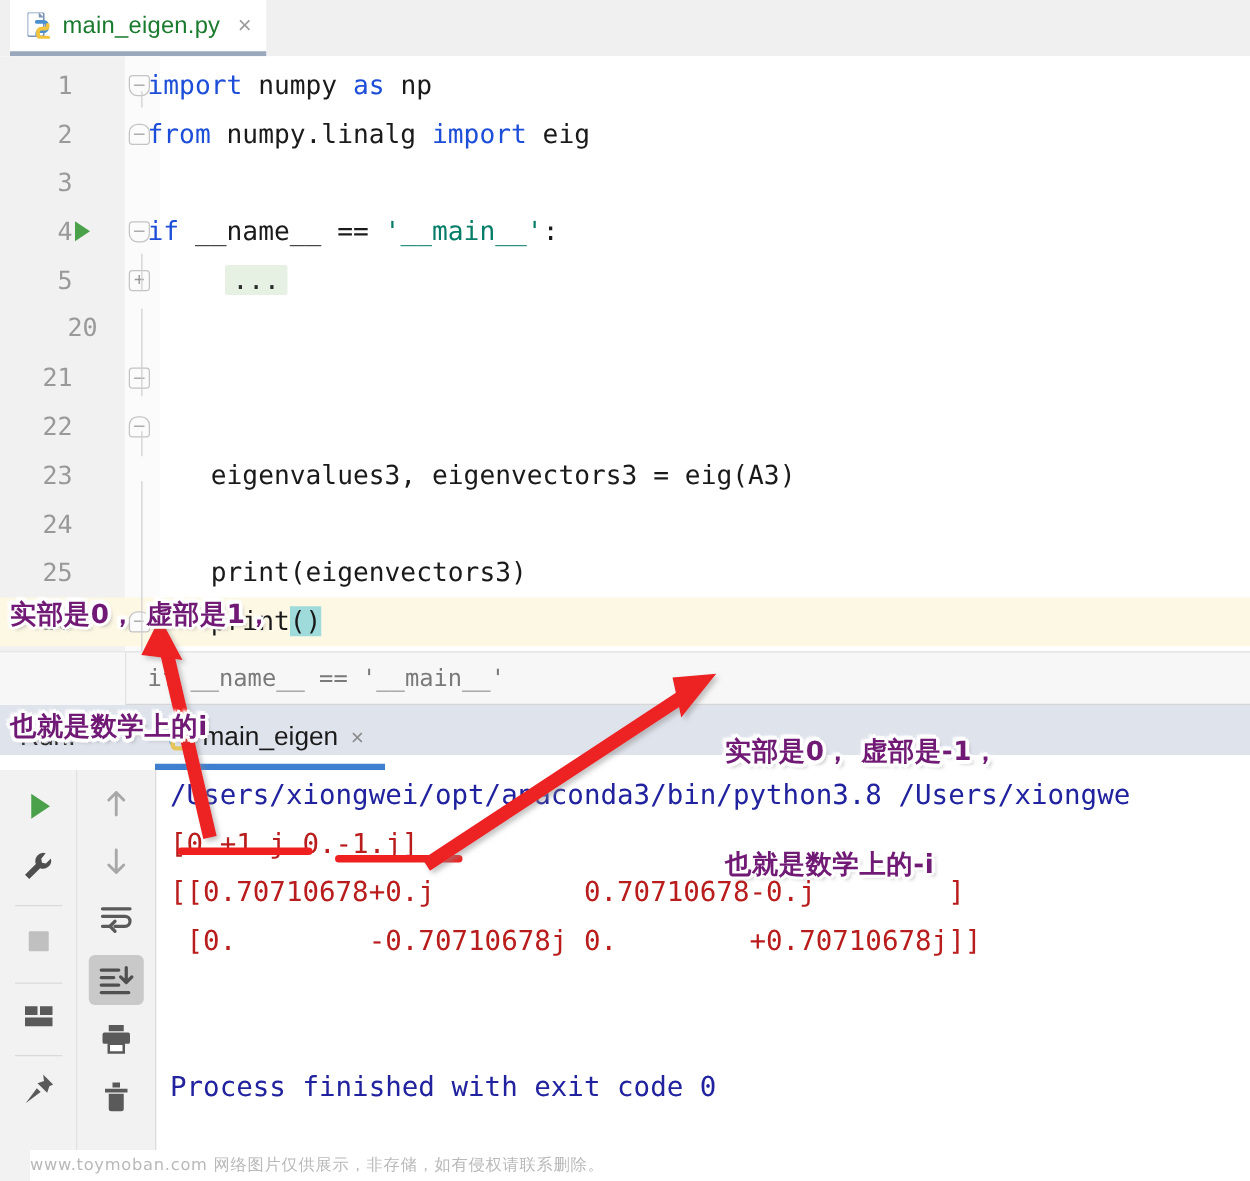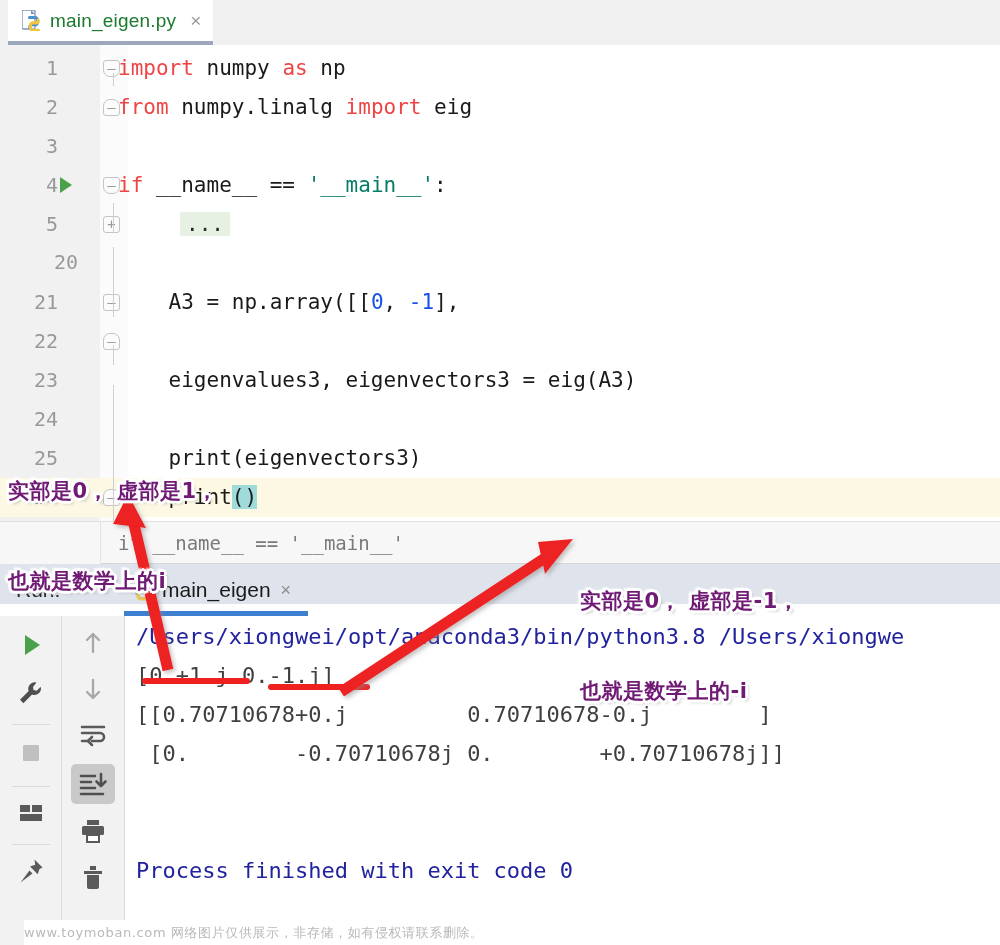--- a/index.html
+++ b/index.html
@@ -52,21 +52,21 @@
     position:absolute; left:0; width:1000px; height:39px;
     font-family:"DejaVu Sans Mono", monospace; font-size:21px;
     line-height:39px; white-space:pre;
   }
   .ln .num {
     position:absolute; left:0; width:58px; text-align:right;
     color:#999999; font-family:"DejaVu Sans Mono", monospace; font-size:20px;
   }
   .ln .code { position:absolute; left:118px; color:#1a1a1a; }
   .cur-line { background:#fdf8e4; }
-  .kw { color:#ef4444; font-weight:400; }
+  .kw { color:#1d4ed8; font-weight:400; }
   .str { color:#067d68; }
   .num-lit { color:#1750eb; }
 
   
   .fmark {
     position:absolute; left:103px; width:17px; height:17px;
     border:1px solid #c4c4c4; background:#fbfbfb; color:#9a9a9a;
     font-family:"DejaVu Sans Mono", monospace; font-size:14px; line-height:15px; text-align:center;
   }
   .fmark.round { border-radius:3px; }
@@ -125,21 +125,21 @@
   
   .console {
     position:absolute; left:126px; top:616px; width:874px; height:304px;
     background:#ffffff; overflow:hidden;
   }
   .cline {
     position:absolute; left:10px; white-space:pre;
     font-family:"DejaVu Sans Mono", monospace; font-size:22px; line-height:26px;
   }
   .c-link { color:#21239e; }
-  .c-plain { color:#404040; }
+  .c-plain { color:#b91c1c; }
   .c-final { color:#21239e; }
   .underline-red {
     position:absolute; height:6px; background:#ef2020; border-radius:3px;
   }
 
   
   .anno {
     position:absolute; color:#701a75; font-weight:bold;
     font-family:"DejaVu Sans", sans-serif; font-size:21px; line-height:30px;
     white-space:pre; letter-spacing:.5px;
@@ -187,21 +187,21 @@
     <div class="gutter"></div>
     <div class="gutter-sep"></div>
     <div class="fold-rail"></div>
     <div class="lines" id="code-lines">
         <div class="ln" style="top: 4px;"><span class="num">1</span><span class="fmark top" style="top: 11px;">–</span><span class="code"><span class="kw">import</span><span class=""> numpy </span><span class="kw">as</span><span class=""> np</span></span></div>
         <div class="ln" style="top: 43px;"><span class="num">2</span><span class="fmark bot" style="top: 11px;">–</span><span class="code"><span class="kw">from</span><span class=""> numpy.linalg </span><span class="kw">import</span><span class=""> eig</span></span></div>
         <div class="ln" style="top: 82px;"><span class="num">3</span><span class="code"></span></div>
         <div class="ln" style="top: 121px;"><span class="num">4</span><span class="runmark" style="top: 11px;"></span><span class="fmark top" style="top: 11px;">–</span><span class="code"><span class="kw">if</span><span class=""> __name__ == </span><span class="str">'__main__'</span><span class="">:</span></span></div>
         <div class="ln" style="top: 160px;"><span class="num">5</span><span class="fmark round" style="top: 11px;">+</span><span class="code"><span class="folded" style="position: relative; left: 62px;">...</span></span></div>
         <div class="ln" style="top: 198px; margin-left: 20px;"><span class="num">20</span><span class="code"></span></div>
-        <div class="ln" style="top: 238px;"><span class="num">21</span><span class="fmark round" style="top: 11px;">–</span><span class="code"><span class="">    A3 = np.array([[</span><span class="num-lit">0</span><span class="">, </span><span class="num-lit">-1</span><span class="">],</span></span></div>
+        <div class="ln" style="top: 238px;"><span class="num">21</span><span class="fmark round" style="top: 11px;">–</span></div>
         <div class="ln" style="top: 277px;"><span class="num">22</span><span class="fmark bot" style="top: 11px;">–</span></div>
         <div class="ln" style="top: 316px;"><span class="num">23</span><span class="code"><span class="">    eigenvalues3, eigenvectors3 = eig(A3)</span></span></div>
         <div class="ln" style="top: 355px;"><span class="num">24</span></div>
         <div class="ln" style="top: 394px;"><span class="num">25</span><span class="code"><span class="">    print(eigenvectors3)</span></span></div>
         <div class="ln cur-line" style="top: 433px;"><span class="num">26</span><span class="fmark bot" style="top: 11px;">–</span><span class="code"><span class="">    print</span><span class="brmatch">()</span></span></div>
       </div>
   <div class="fold-line" style="top: 28px; height: 13px;"></div>
       <div class="fold-line" style="top: 158px; height: 30px;"></div>
       <div class="fold-line" style="top: 202px; height: 70px;"></div>
       <div class="fold-line" style="top: 300px; height: 20px;"></div>

